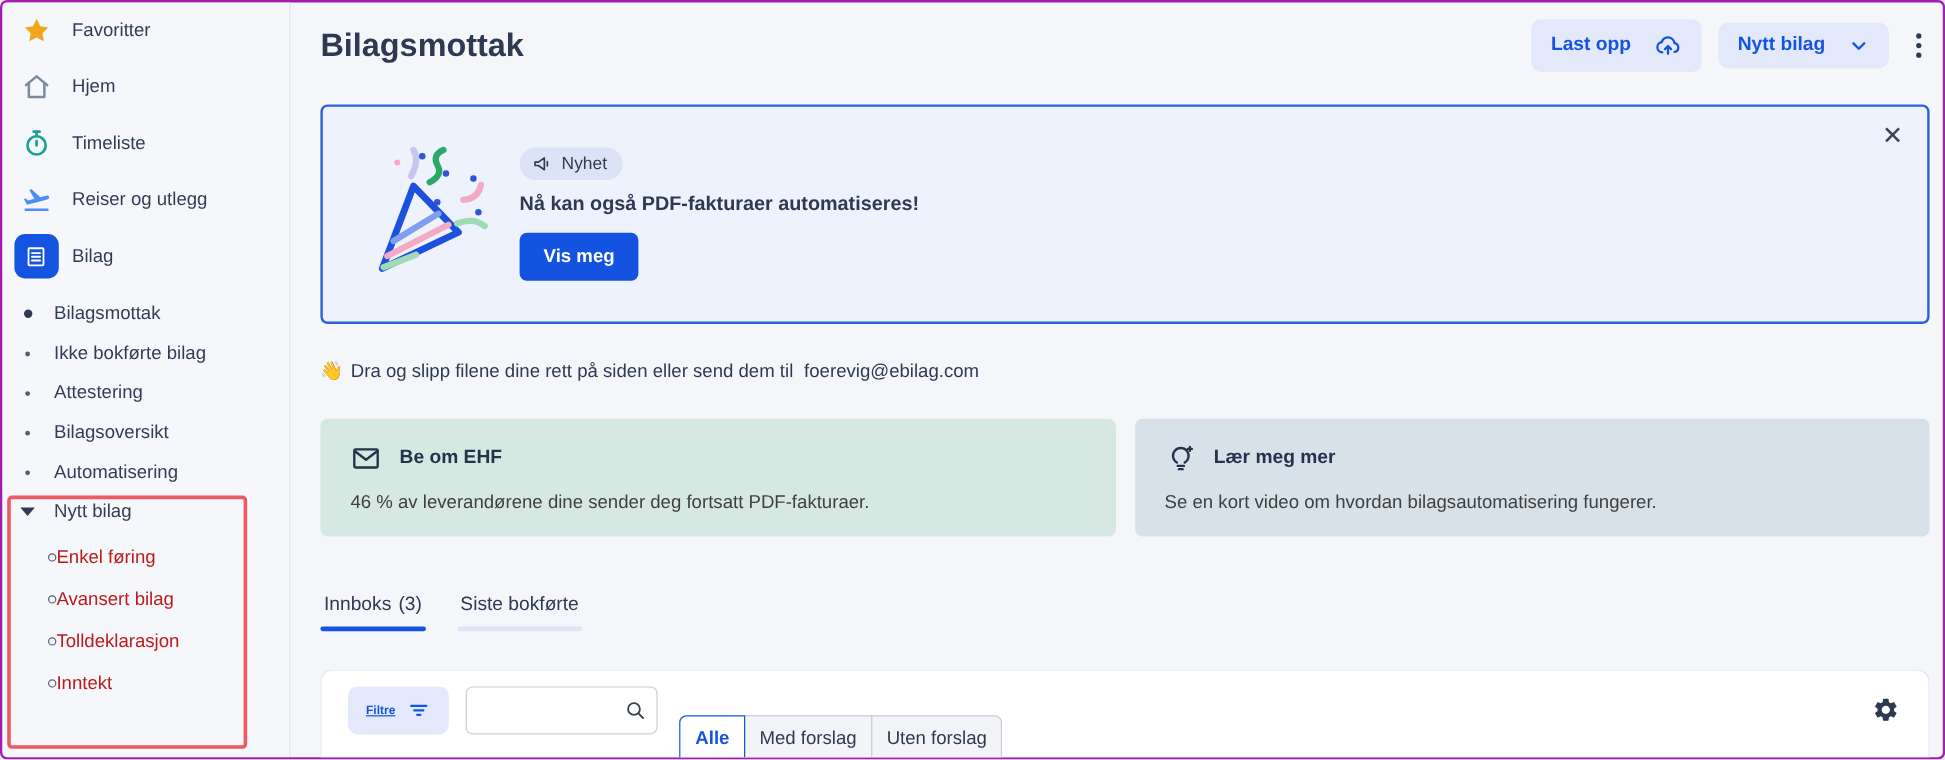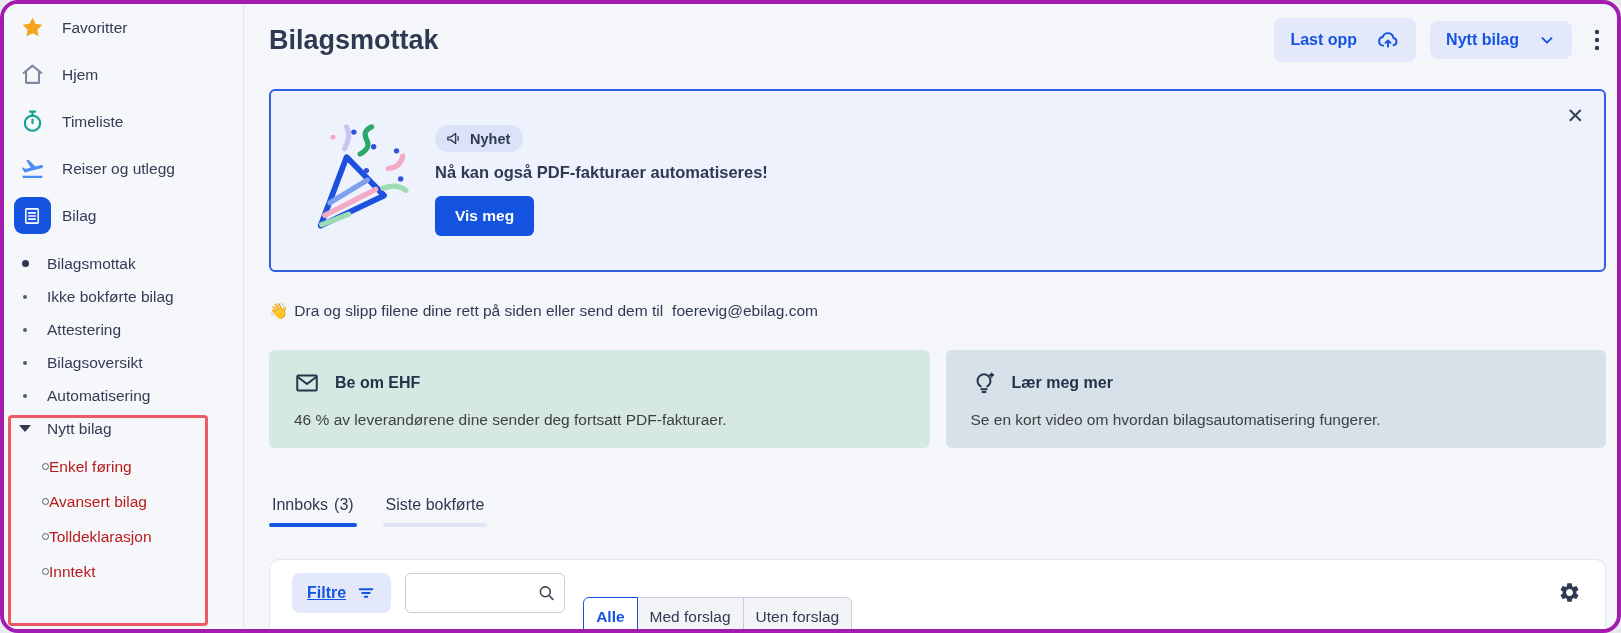--- a/index.html
+++ b/index.html
@@ -1,21 +1,21 @@
 <!DOCTYPE html>
 <html><head>
 <meta charset="utf-8">
 <style>
   * { box-sizing: border-box; }
   html,body { margin:0; padding:0; background:#e9eaee; }
   body { font-family: "Liberation Sans", sans-serif; }
 
   .window {
     width:1621px; height:633px;
-    border:4px solid #a21caf; border-radius:18px;
+    border:2px solid #a21caf; border-radius:6px;
     background:#f5f6fa; overflow:hidden;
     display:flex;
   }
 
   
   .sidebar {
     width:240px; flex-shrink:0; position:relative;
     background:#f6f7fb; border-right:1px solid #e2e4eb;
     padding-top:0;
   }
@@ -65,21 +65,21 @@
   .banner {
     margin-top:29px; height:183px; flex-shrink:0;
     border:2px solid #2f5fe0; border-radius:6px; background:#eef2fd;
     position:relative; display:flex; align-items:center; padding-left:34px;
   }
   .popper-wrap { width:104px; height:118px; margin-right:26px; flex-shrink:0; }
   .banner-content { display:flex; flex-direction:column; align-items:flex-start; }
   .badge {
     display:flex; align-items:center; gap:8px;
     background:#dce3f8; border-radius:15px; padding:5px 13px 5px 10px;
-    font-size:14.5px; font-weight:700; color:#2e3a52;
+    font-size:14.5px; font-weight:400; color:#2e3a52;
   }
   .banner-heading { margin-top:11px; font-size:16.5px; font-weight:700; color:#2e3a52; }
   .banner-body { margin-top:9px; font-size:15.5px; color:#2e3a52; }
   .btn-primary {
     margin-top:14px; background:#1453e0; color:#fff; font-family:inherit;
     font-weight:700; font-size:15.5px; padding:11px 20px;
     border:none; border-radius:6px; cursor:pointer;
   }
   .banner-close {
     position:absolute; top:10px; right:16px;
@@ -108,21 +108,21 @@
 
   .toolbar-card {
     margin-top:32px; flex:1;
     background:#fff; border:1px solid #e4e6ee; border-bottom:none;
     border-radius:10px 10px 0 0;
     padding:13px 22px; display:flex; align-items:flex-start; gap:14px;
   }
   .btn-filter {
     display:flex; align-items:center; gap:10px; height:40px;
     background:#e3e9fb; color:#1554e0; font-family:inherit;
-    font-weight:600; font-size:16px; padding:0 15px;
+    font-weight:600; font-size:10px; padding:0 15px;
     border:none; border-radius:8px; cursor:pointer;text-decoration:underline;
   }
   .search-box { position:relative; width:160px; height:40px; }
   .search-input {
     width:100%; height:100%; border:1px solid #c9cdd8; border-radius:6px;
     background:#fff; padding:0 34px 0 12px; font-size:15px; font-family:inherit;
     color:#2e3a52; outline:none;
   }
   .search-icon-wrap { position:absolute; right:9px; top:50%; transform:translateY(-50%); pointer-events:none; display:flex; }
   .segmented { display:flex; margin-left:4px; }

